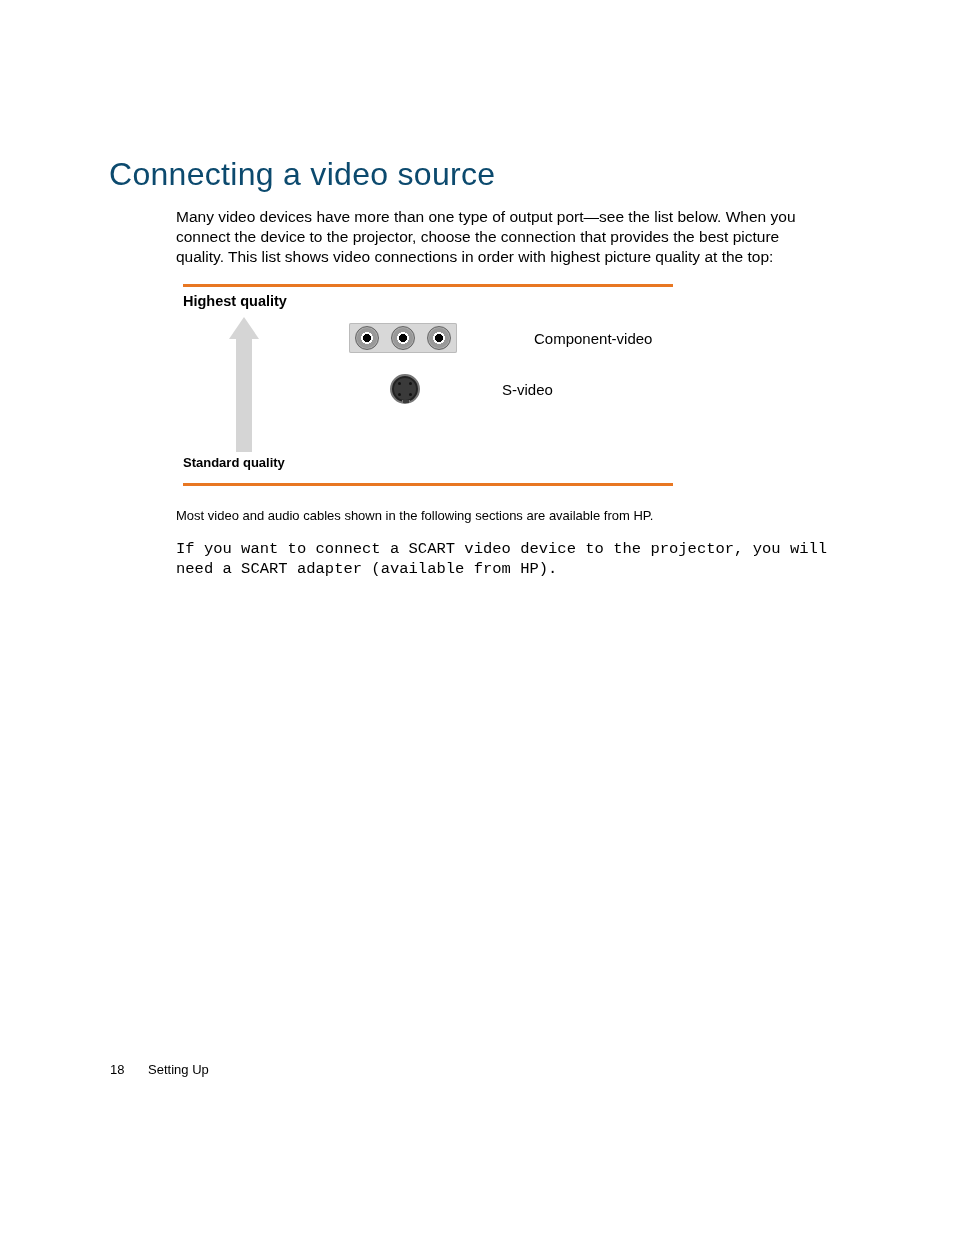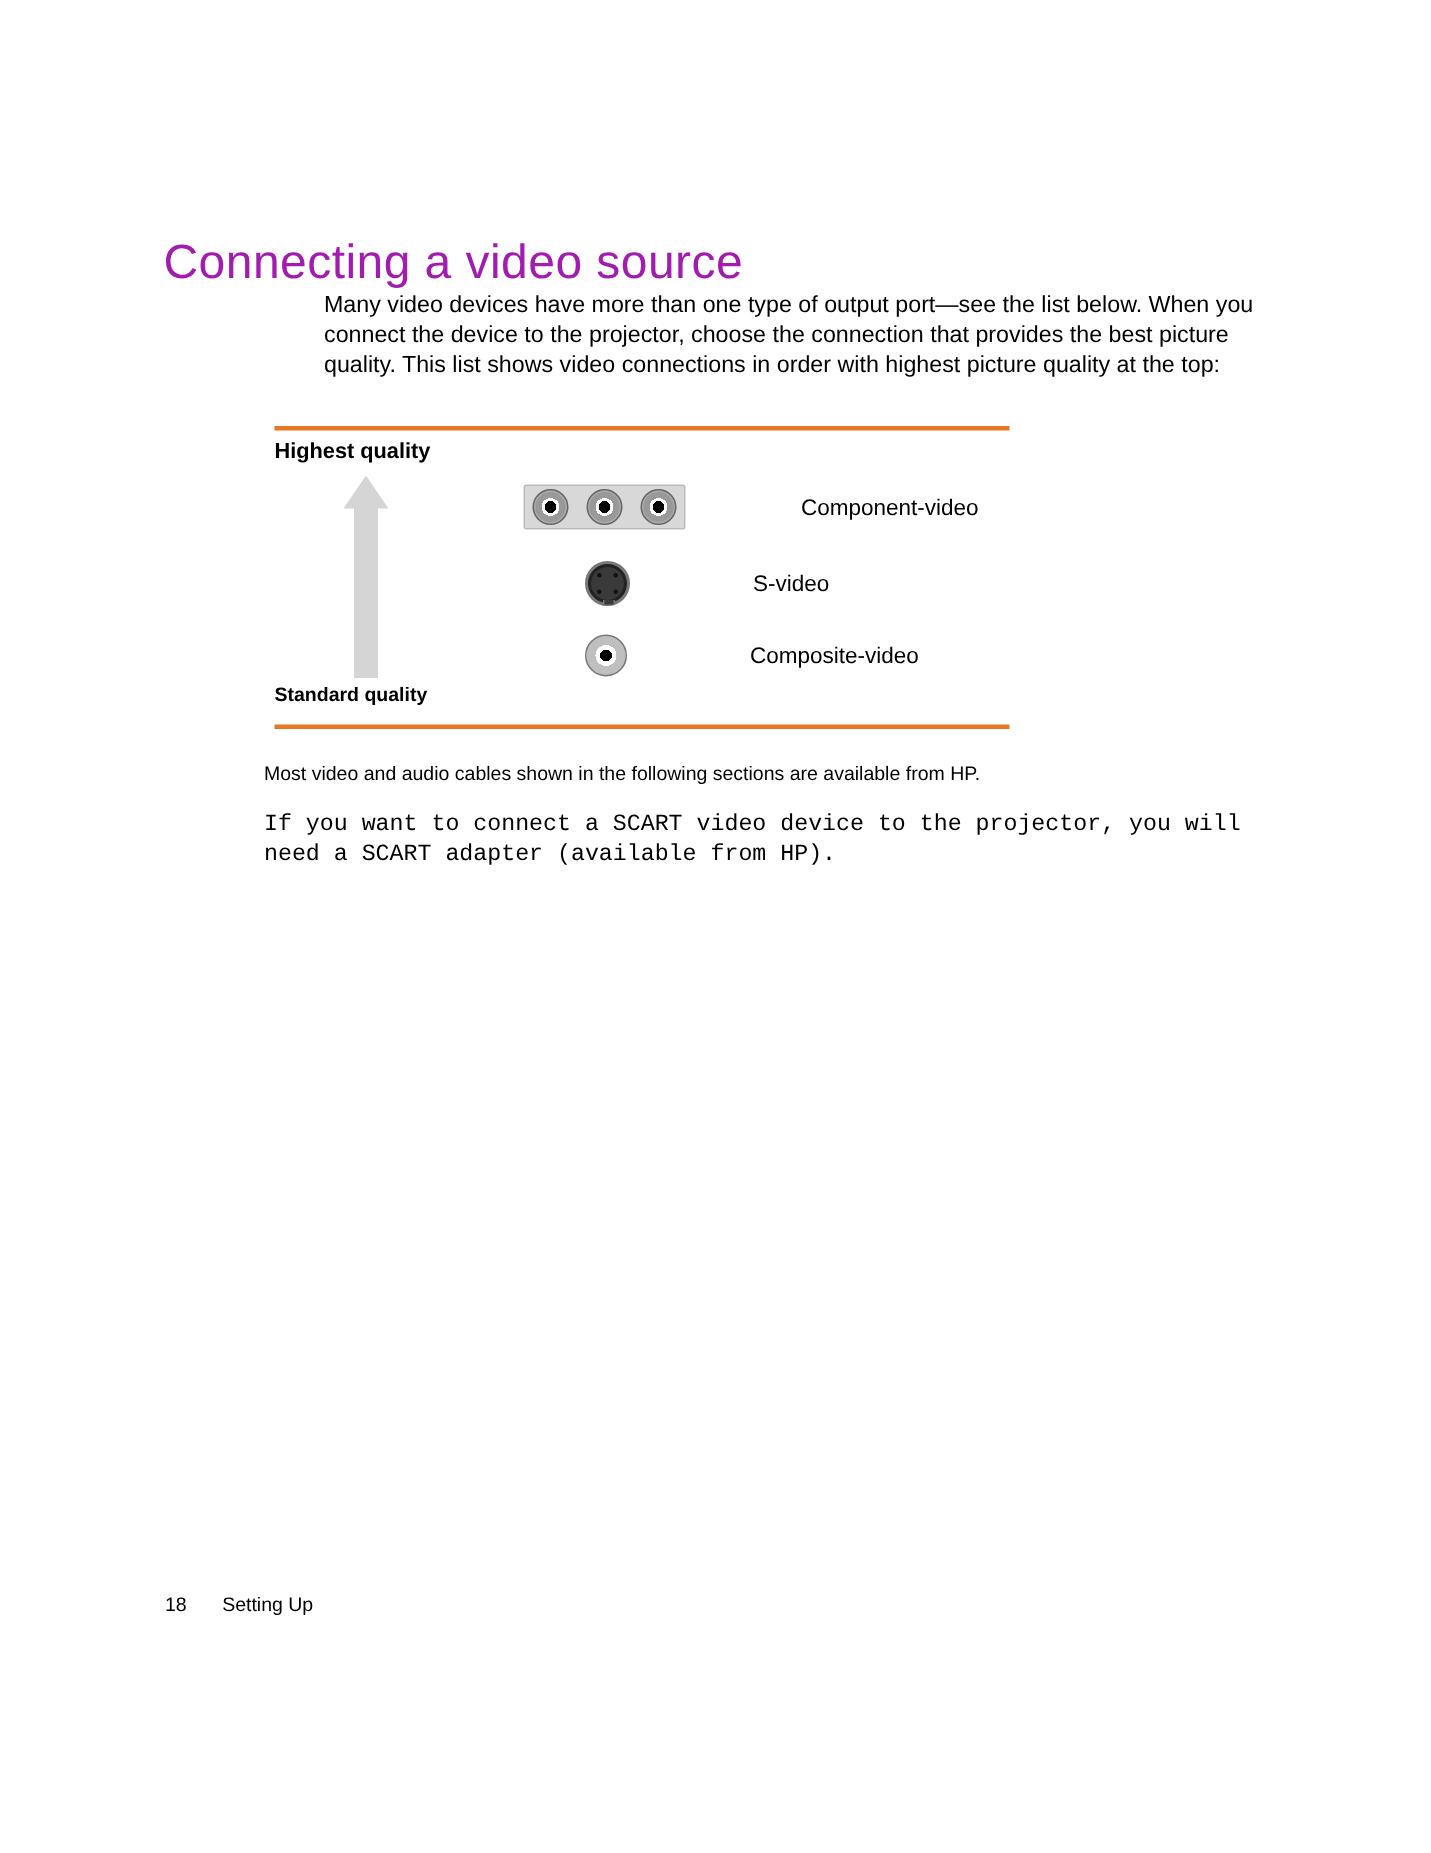--- a/index.html
+++ b/index.html
@@ -16,32 +16,31 @@
     position: relative;
     width: 954px;
     height: 1235px;
   }
   .heading {
     position: absolute;
     left: 109px;
     top: 156px;
     font-size: 32px;
     font-weight: 300;
-    color: #a21caf;
+    color: #0c4a6e;
     letter-spacing: 0.3px;
   }
   .intro-para {
     position: absolute;
     left: 176px;
-    top: 194px;
+    top: 207px;
     width: 640px;
     font-size: 15.5px;
     line-height: 1.28;
     font-weight: 300;
-    margin-left: 40px;
   }
   .diagram-box {
     position: absolute;
     left: 183px;
     top: 284px;
     width: 490px;
   }
   .orange-rule {
     height: 3px;
     background: #e87722;
@@ -229,24 +228,20 @@
         <div class="svideo-icon">
           <span class="pin p1"></span>
             <span class="pin p2"></span>
             <span class="pin p3"></span>
             <span class="pin p4"></span>
           <span class="notch"></span>
         </div>
         <span class="conn-label">S-video</span>
       </div>
 
-      <div class="conn-row r3">
-        <div class="composite-icon"></div>
-        <span class="conn-label">Composite-video</span>
-      </div>
 
     </div>
     <div class="orange-rule bottom"></div>
   </div>
 
   <div class="para-after-1">Most video and audio cables shown in the following sections are available from HP.</div>
   <div class="para-after-2">If you want to connect a SCART video device to the projector, you will need a SCART adapter (available from HP).</div>
 
   <div class="footer">
     <span class="pnum">18</span>

